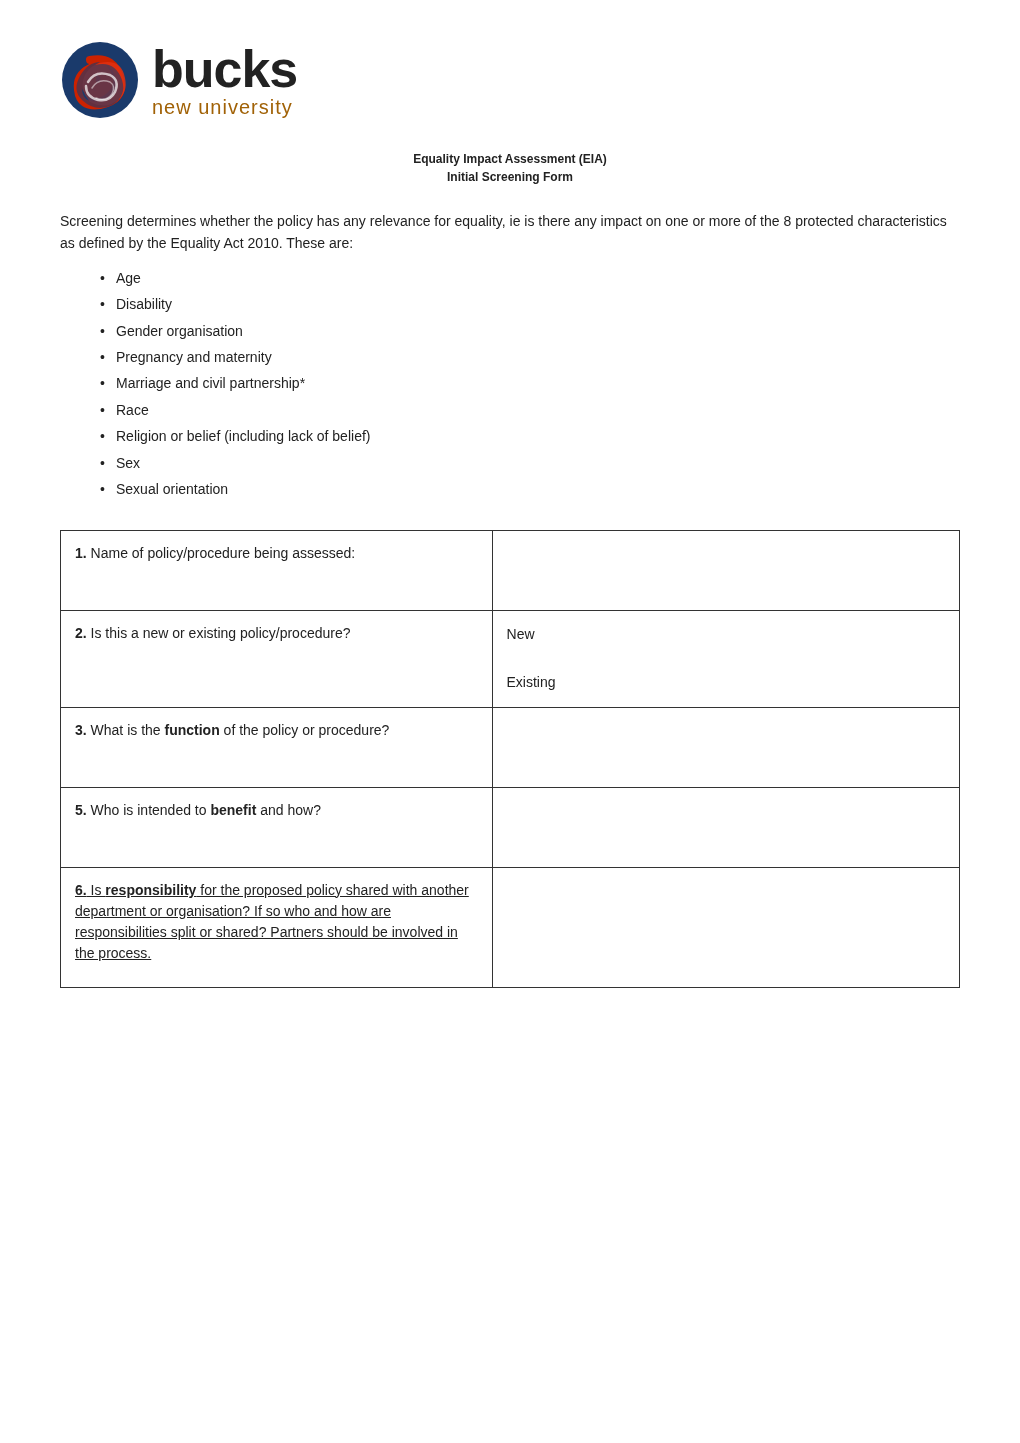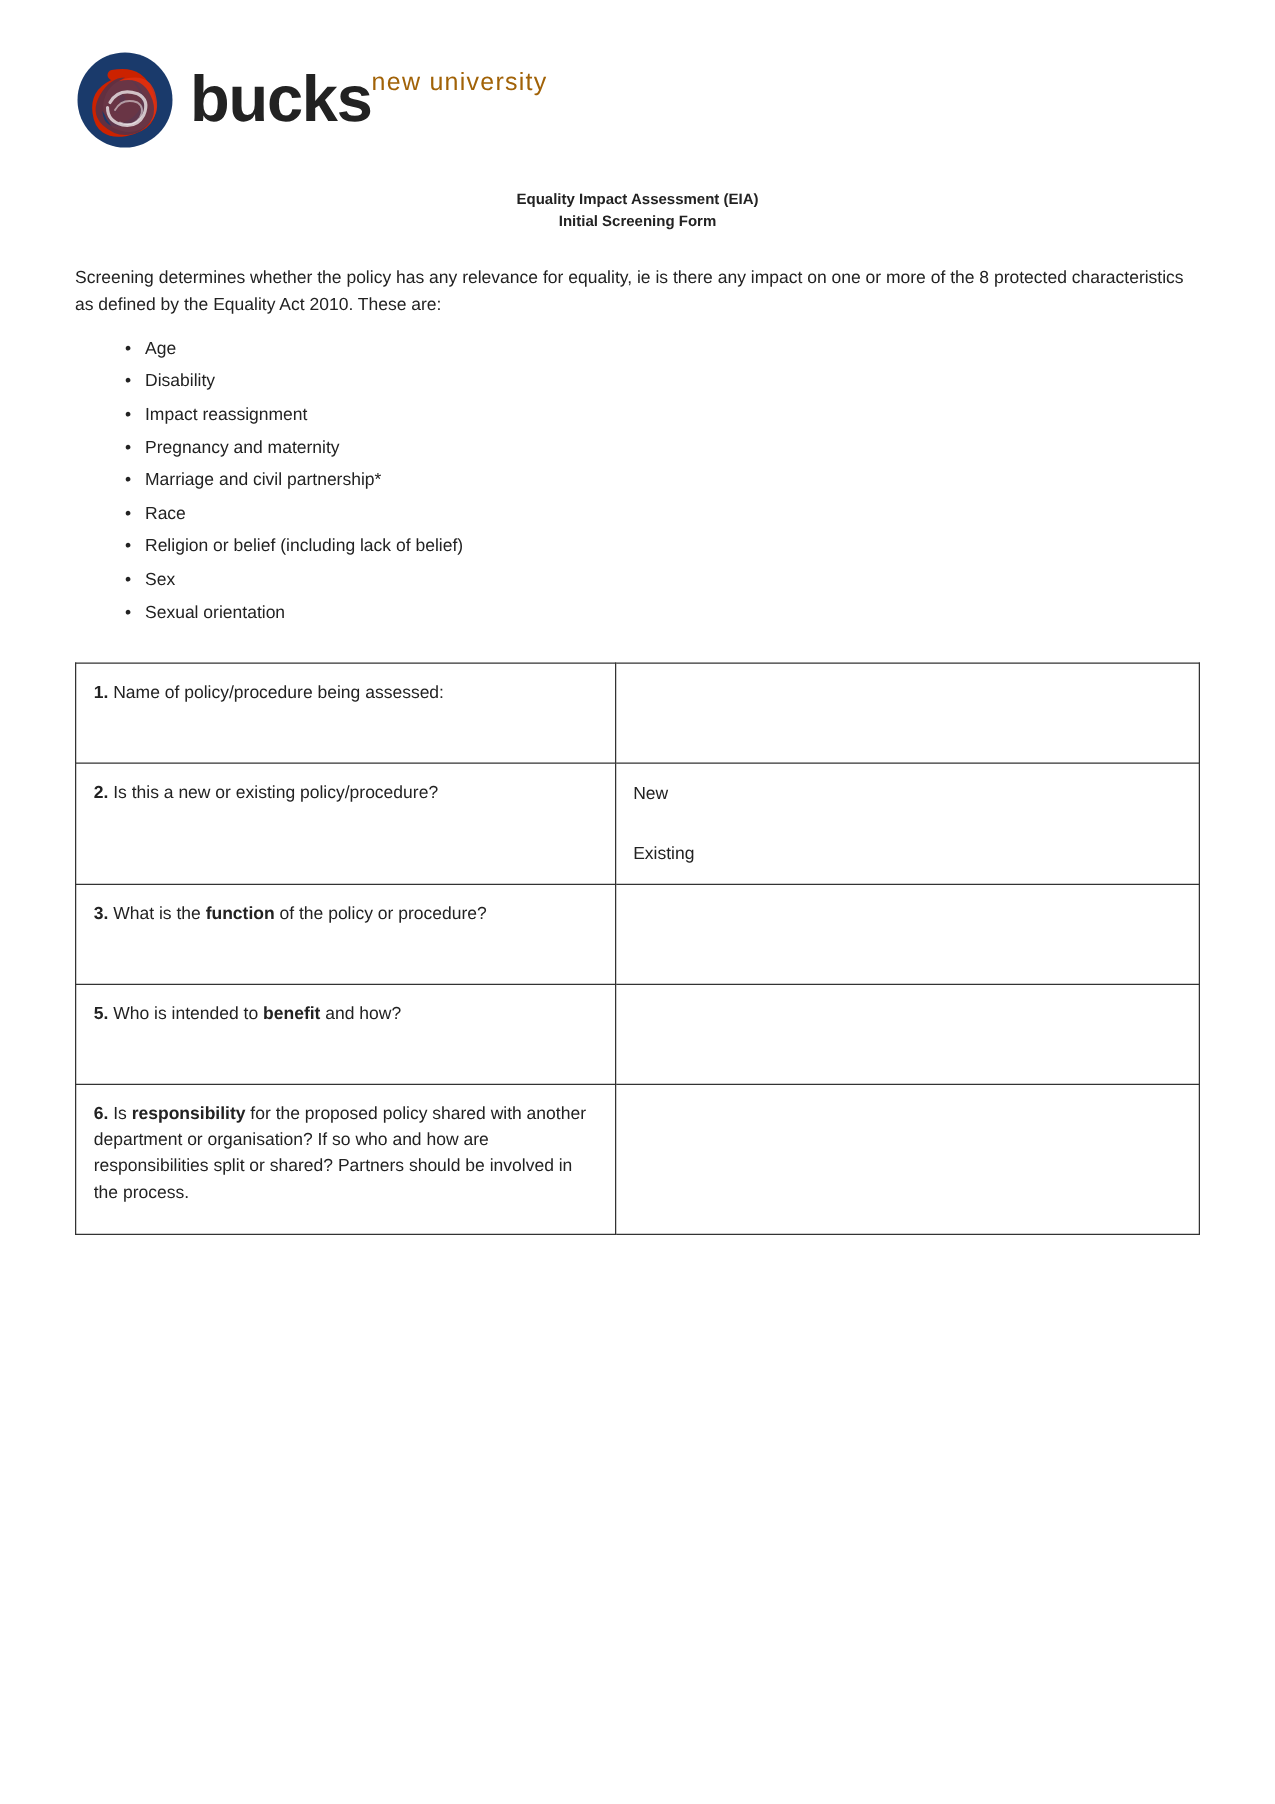--- a/index.html
+++ b/index.html
@@ -32,21 +32,21 @@
 
     .logo-icon {
       width: 80px;
       height: 80px;
       position: relative;
       flex-shrink: 0;
     }
 
     .logo-text {
       display: flex;
-      flex-direction: row;
+      flex-direction: column;
       line-height: 1;
     }
 
     .logo-bucks {
       font-size: 52px;
       font-weight: 700;
       color: #222;
       letter-spacing: -1px;
       line-height: 1;
     }
@@ -122,20 +122,21 @@
     .row-tall td {
       height: 80px;
     }
 
     .row-medium td {
       height: 90px;
     }
 
     .row-extra-tall td {
       height: 120px;
+      text-decoration: underline;
     }
 
     .q-number {
       font-weight: bold;
     }
   </style>
 </head>
 <body>
 
 <div class="header">
@@ -166,21 +167,21 @@
     <span>Equality Impact Assessment (EIA)</span><br>
     <span>Initial Screening Form</span>
   </h1>
 </div>
 
 <p class="intro-text">Screening determines whether the policy has any relevance for equality, ie is there any impact on one or more of the 8 protected characteristics as defined by the Equality Act 2010. These are:</p>
 
 <ul class="bullet-list">
   <li><span>Age</span></li>
   <li><span>Disability</span></li>
-  <li><span>Impact reassignment</span></li>
+  <li><span>Gender organisation</span></li>
   <li><span>Pregnancy and maternity</span></li>
   <li><span>Marriage and civil partnership*</span></li>
   <li><span>Race</span></li>
   <li><span>Religion or belief (including lack of belief)</span></li>
   <li><span>Sex</span></li>
   <li><span>Sexual orientation</span></li>
 </ul>
 
 <table class="form-table">
 

